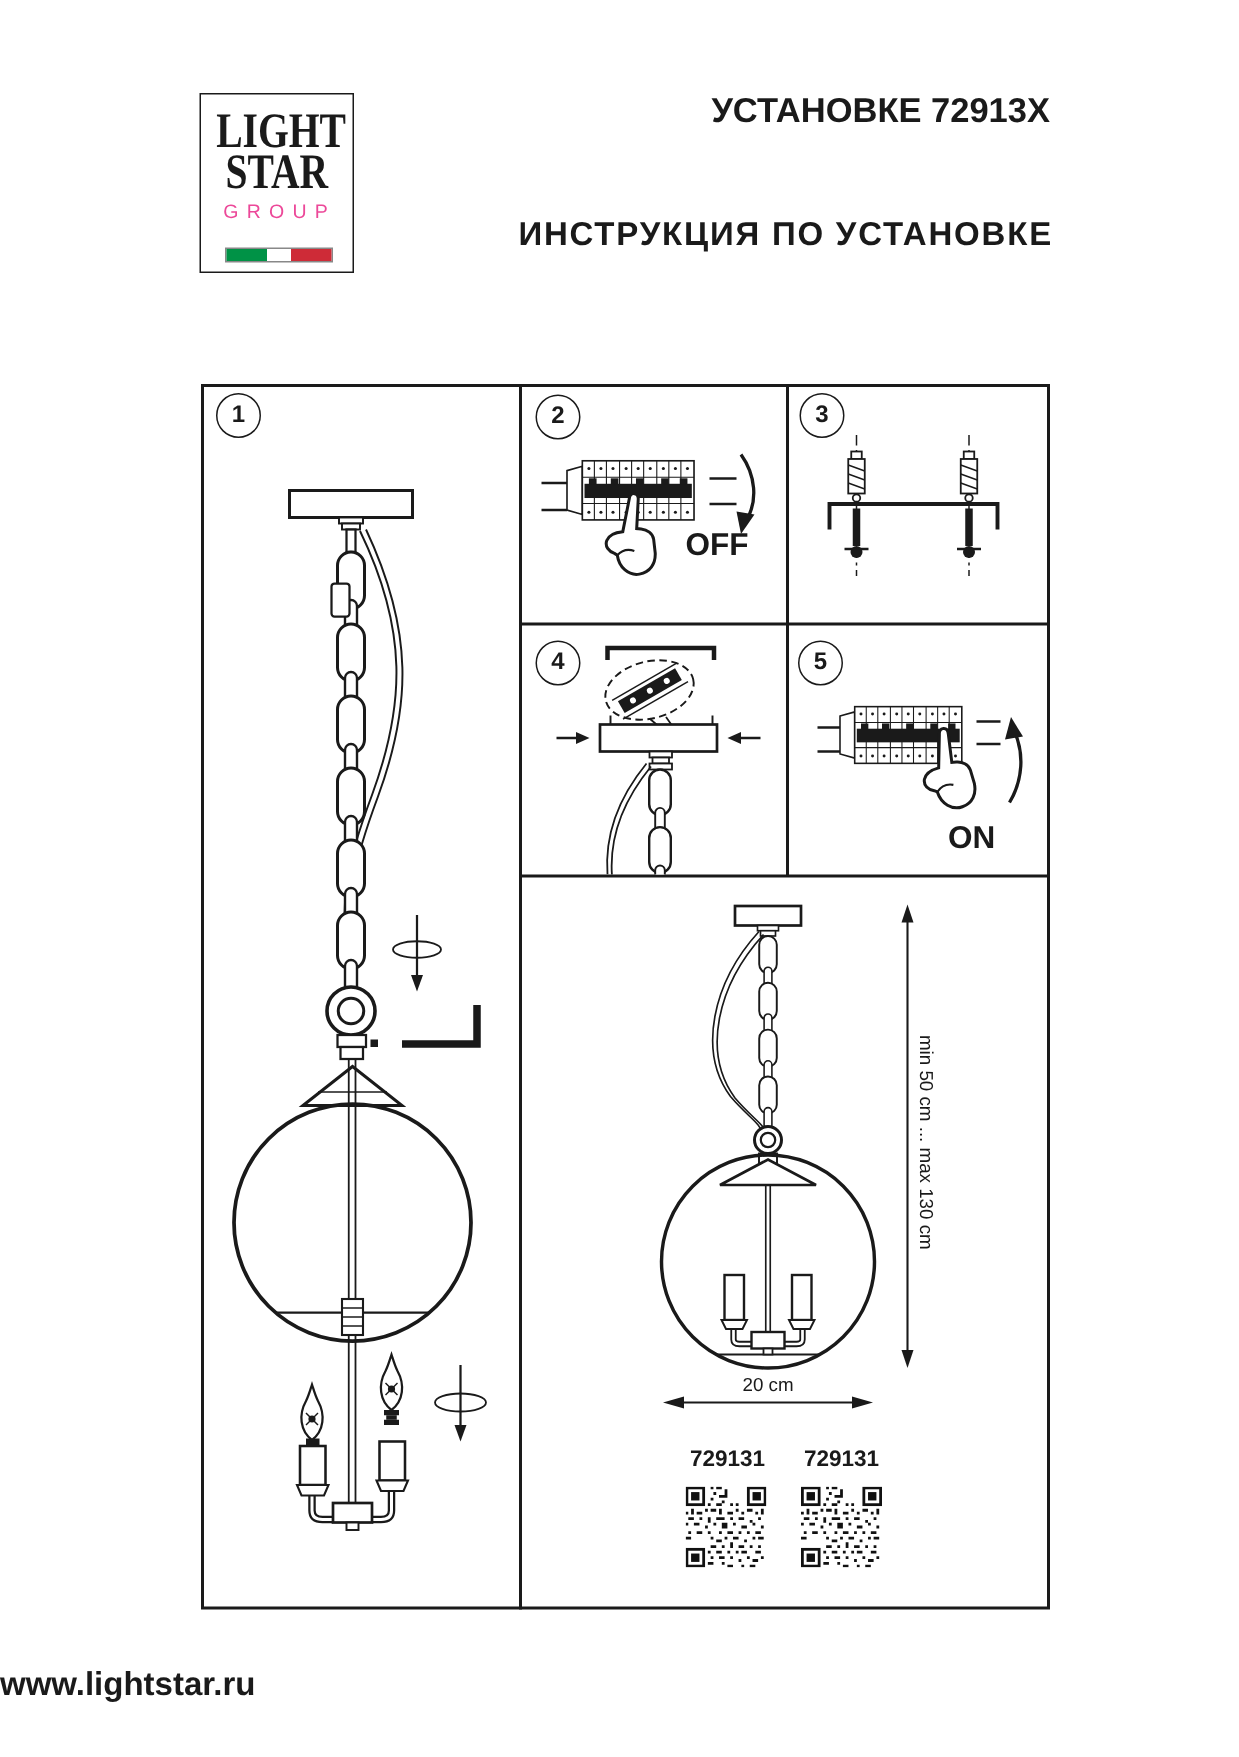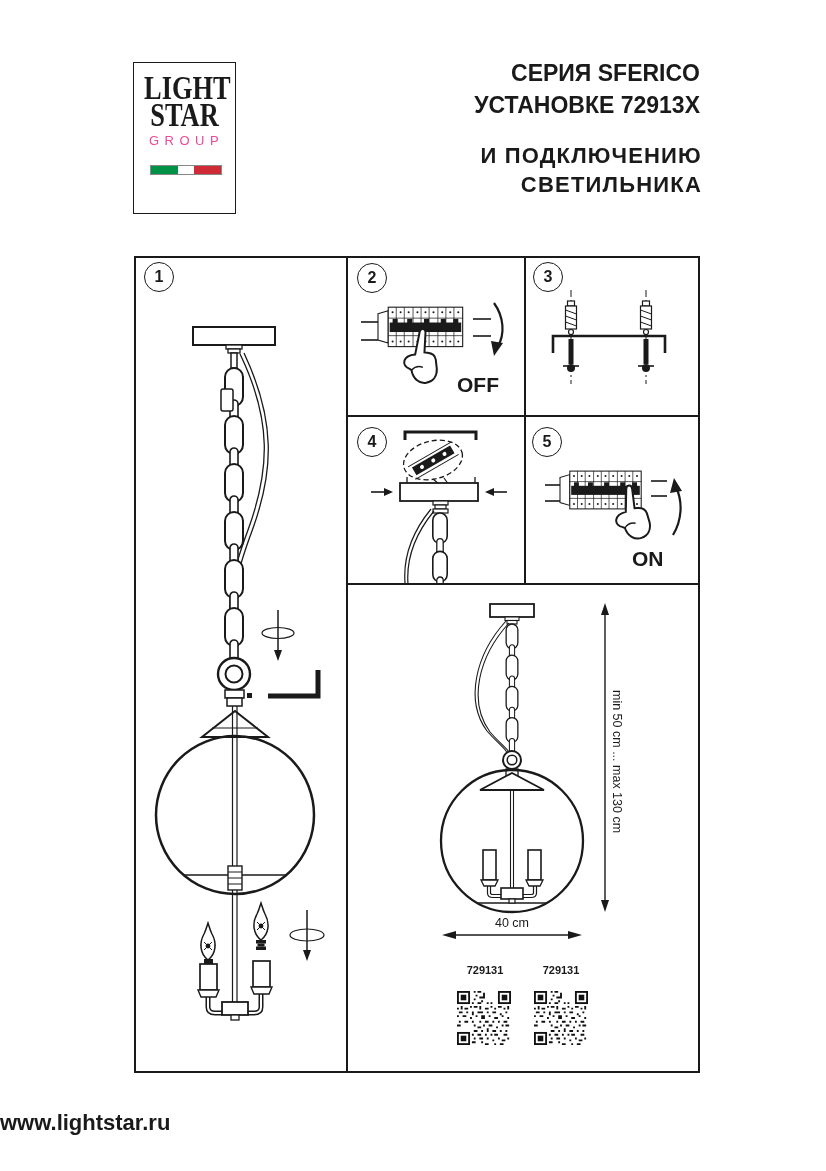--- a/index.html
+++ b/index.html
@@ -1,37 +1,37 @@
 <!DOCTYPE html>
 <html><head>
 <meta charset="utf-8">
 <style>
   html,body{margin:0;padding:0;background:#fff;}
   body{position:relative;width:826px;height:1171px;font-family:"Liberation Sans",sans-serif;color:#1a1a1a;overflow:hidden;}
   .abs{position:absolute;}
   
-  .logo-box{left:133px;top:62px;width:103px;height:152px;border:1.5px solid #1a1a1a;box-sizing:border-box;text-align:center;}
+  .logo-box{left:133px;top:62px;width:103px;height:120px;border:1.5px solid #1a1a1a;box-sizing:border-box;text-align:center;}
   .logo-word{font-family:"Liberation Serif",serif;font-weight:bold;font-size:33px;line-height:27px;letter-spacing:0px;transform:scaleX(.8);transform-origin:center;}
   .logo-stack{margin-top:12px;}
   .logo-group{font-size:13px;letter-spacing:5.5px;color:#ec4899;margin-top:4px;margin-left:4px;font-weight:normal;}
   .flag{left:16px;top:102px;width:70px;height:8px;border:1px solid #888;box-sizing:content-box;display:flex;position:absolute;}
   .flag div{height:100%;}
   
   .hdr{left:300px;top:57px;width:400px;text-align:right;font-weight:bold;}
   .hdr-line{font-size:23px;line-height:32px;}
   .instr{left:300px;top:141px;width:402px;text-align:right;font-weight:bold;font-size:22px;line-height:29px;letter-spacing:1.2px;}
   
   .grid-outer{left:134px;top:256px;width:566px;height:817px;border:2px solid #1a1a1a;box-sizing:border-box;}
   .line{background:#1a1a1a;}
   
   .stepnum{width:30px;height:30px;border:1.7px solid #1a1a1a;border-radius:50%;box-sizing:border-box;display:flex;align-items:center;justify-content:center;font-weight:bold;font-size:16px;background:#fff;}
   .panel-svg{position:absolute;}
   .biglabel{font-weight:bold;font-size:21px;}
   .dim{font-size:12.5px;}
-  .artnum{font-weight:bold;font-size:11px;text-align:center;}
+  .artnum{font-weight:bold;font-size:15px;text-align:center;}
   .rot90{transform:rotate(90deg);transform-origin:0 0;white-space:nowrap;}
   .footer{left:0;right:0;top:1110px;text-align:left;font-weight:bold;font-size:22px;}
 </style>
 </head>
 <body>
 
 <svg width="0" height="0" style="position:absolute">
   <defs>
     <rect id="lkA" x="-9" y="0" width="18" height="38" rx="9" fill="#fff" stroke="#1a1a1a" stroke-width="2"></rect>
     <rect id="lkB" x="-4" y="0" width="8" height="22" rx="4" fill="#fff" stroke="#1a1a1a" stroke-width="1.6"></rect>
@@ -106,25 +106,24 @@
     <div class="logo-group">GROUP</div>
   </div>
   <div class="flag">
     <div style="width:38%;background:#009246"></div>
     <div style="width:24%;background:#ffffff"></div>
     <div style="width:38%;background:#ce2b37"></div>
   </div>
 </div>
 
 <div class="abs hdr">
-  <div class="hdr-line">СЕРИЯ SFERICO</div>
   <div class="hdr-line">УСТАНОВКЕ 72913X</div>
 </div>
 <div class="abs instr">
-  <div>И ПОДКЛЮЧЕНИЮ СВЕТИЛЬНИКА</div>
+  <div>ИНСТРУКЦИЯ ПО УСТАНОВКЕ</div>
 </div>
 
 <div class="abs grid-outer"></div>
 <div class="abs line" style="left:346px;top:256px;width:1.5px;height:817px"></div>
 <div class="abs line" style="left:524px;top:256px;width:1.5px;height:328px"></div>
 <div class="abs line" style="left:346px;top:415px;width:354px;height:1.5px"></div>
 <div class="abs line" style="left:346px;top:583px;width:354px;height:1.5px"></div>
 
 <div class="abs stepnum" style="left:144px;top:262px">1</div>
 <div class="abs stepnum" style="left:357px;top:263px">2</div>
@@ -213,21 +212,21 @@
       <use href="#breaker" transform="translate(31,49) scale(0.73)"></use>
     </g>
   <g>
       <use href="#hand" transform="translate(56,71) rotate(6)"></use>
     </g>
   <g>
     <path d="M147,47 C157,61 158,78 151,90" fill="none" stroke="#1a1a1a" stroke-width="2.2"></path>
     <polygon points="144,85 156,87 147,100" fill="#1a1a1a"></polygon>
   </g>
 </svg>
-<div class="abs biglabel" style="left:457px;top:373px">OFF</div>
+<div class="abs biglabel" style="left:457px;top:352px">OFF</div>
 
 <svg class="panel-svg" style="left:525px;top:257px" width="175" height="158" viewBox="0 0 175 158">
   <g>
     <line x1="46" y1="33" x2="46" y2="127" stroke="#1a1a1a" stroke-width="1" stroke-dasharray="7 3 2 3"></line>
     <rect x="42.5" y="44" width="7" height="5" fill="#fff" stroke="#1a1a1a" stroke-width="1.2"></rect>
     <rect x="40.5" y="49" width="11" height="23" fill="#fff" stroke="#1a1a1a" stroke-width="1.2"></rect>
     <line x1="40.5" y1="53" x2="51.5" y2="57" stroke="#1a1a1a" stroke-width="1"></line>
     <line x1="40.5" y1="59" x2="51.5" y2="63" stroke="#1a1a1a" stroke-width="1"></line>
     <line x1="40.5" y1="65" x2="51.5" y2="69" stroke="#1a1a1a" stroke-width="1"></line>
     <circle cx="46" cy="75" r="2.5" fill="#fff" stroke="#1a1a1a" stroke-width="1.2"></circle>
@@ -350,21 +349,21 @@
     <polygon points="254,317 262,317 258,329" fill="#1a1a1a"></polygon>
   </g>
   <g>
     <line x1="99" y1="352" x2="231" y2="352" stroke="#1a1a1a" stroke-width="1.4"></line>
     <polygon points="109,348 109,356 95,352" fill="#1a1a1a"></polygon>
     <polygon points="221,348 221,356 235,352" fill="#1a1a1a"></polygon>
   </g>
 </svg>
 
 <div class="abs dim rot90" style="left:624px;top:690px">min 50 cm ... max 130 cm</div>
-<div class="abs dim" style="left:477px;top:916px;width:70px;text-align:center">40 cm</div>
+<div class="abs dim" style="left:477px;top:916px;width:70px;text-align:center">20 cm</div>
 
 <div class="abs artnum" style="left:455px;top:964px;width:60px">729131</div>
 <div class="abs artnum" style="left:531px;top:964px;width:60px">729131</div>
 <svg class="abs" style="left:457px;top:991px" width="54" height="54">
     <use href="#qr" width="54" height="54"></use>
   </svg>
 <svg class="abs" style="left:534px;top:991px" width="54" height="54">
     <use href="#qr" width="54" height="54"></use>
   </svg>
 

